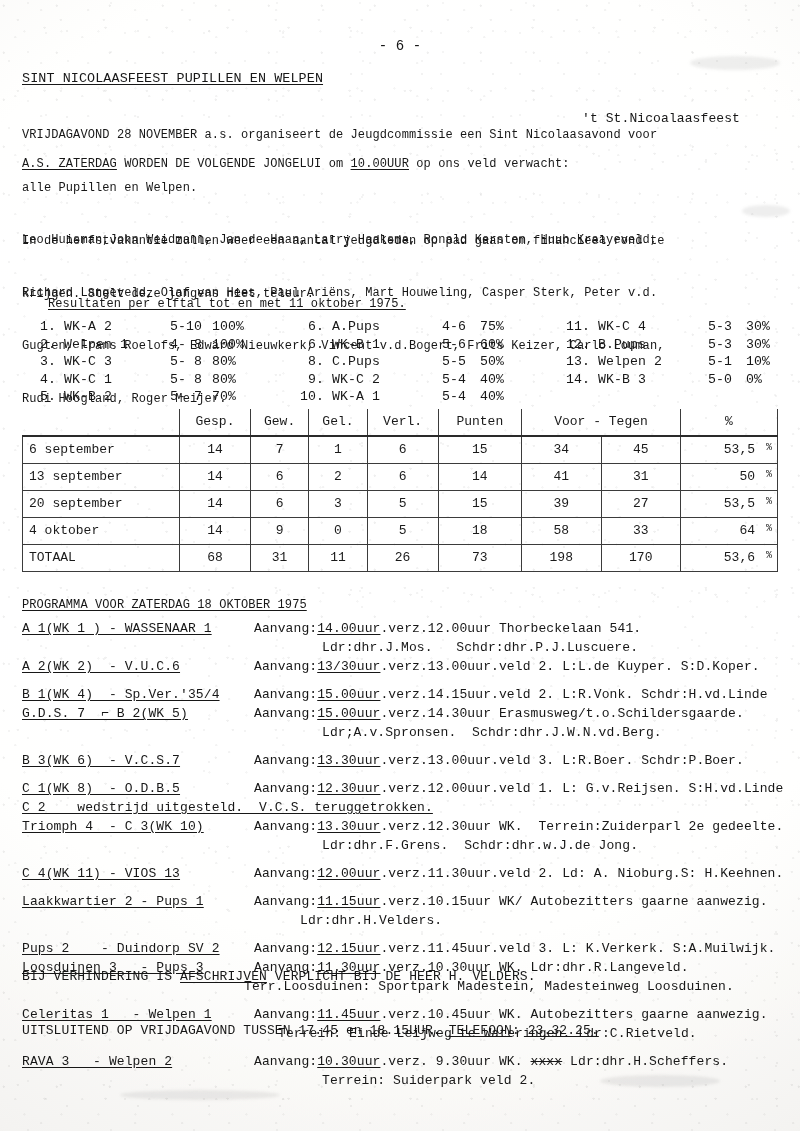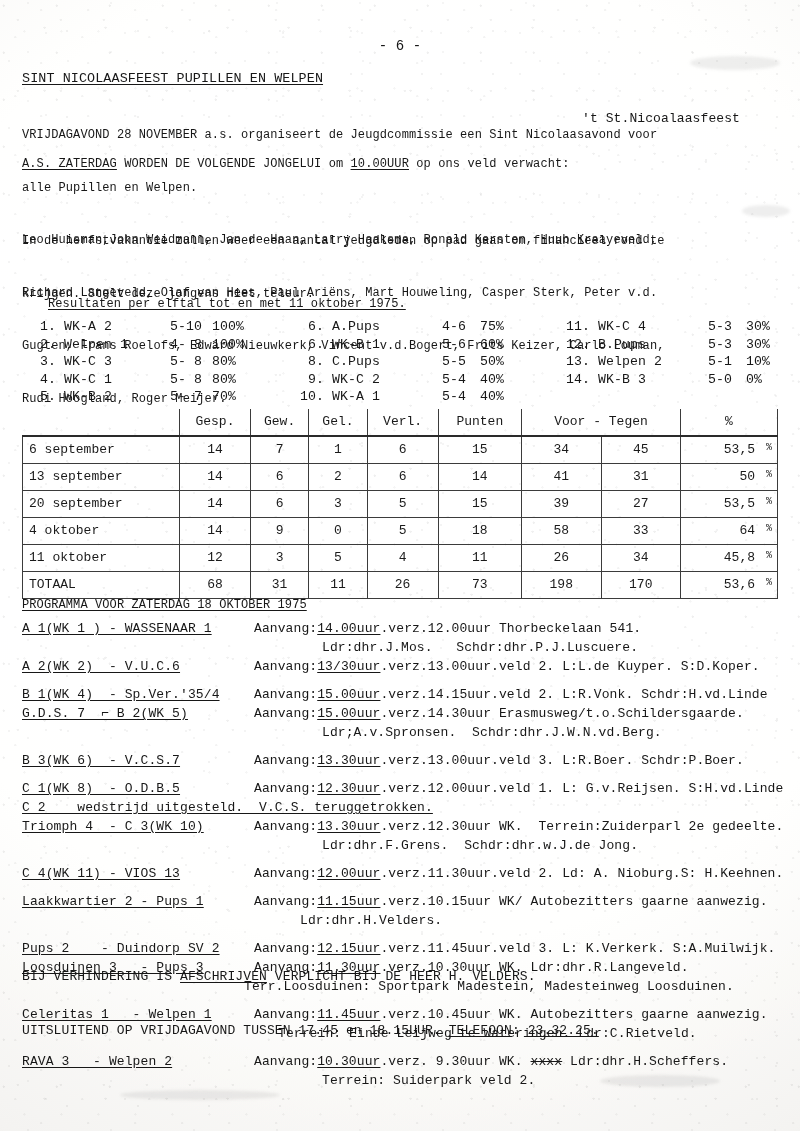--- a/index.html
+++ b/index.html
@@ -217,31 +217,20 @@
           <td>14</td>
           <td>9</td>
           <td>0</td>
           <td>5</td>
           <td>18</td>
           <td>58</td>
           <td>33</td>
           <td class="pct">64<span class="pm">%</span></td>
         </tr>
         <tr>
-          <td class="date">11 oktober</td>
-          <td>12</td>
-          <td>3</td>
-          <td>5</td>
-          <td>4</td>
-          <td>11</td>
-          <td>26</td>
-          <td>34</td>
-          <td class="pct">45,8<span class="pm">%</span></td>
-        </tr>
-        <tr>
           <td class="date">TOTAAL</td>
           <td>68</td>
           <td>31</td>
           <td>11</td>
           <td>26</td>
           <td>73</td>
           <td>198</td>
           <td>170</td>
           <td class="pct">53,6<span class="pm">%</span></td>
         </tr>

